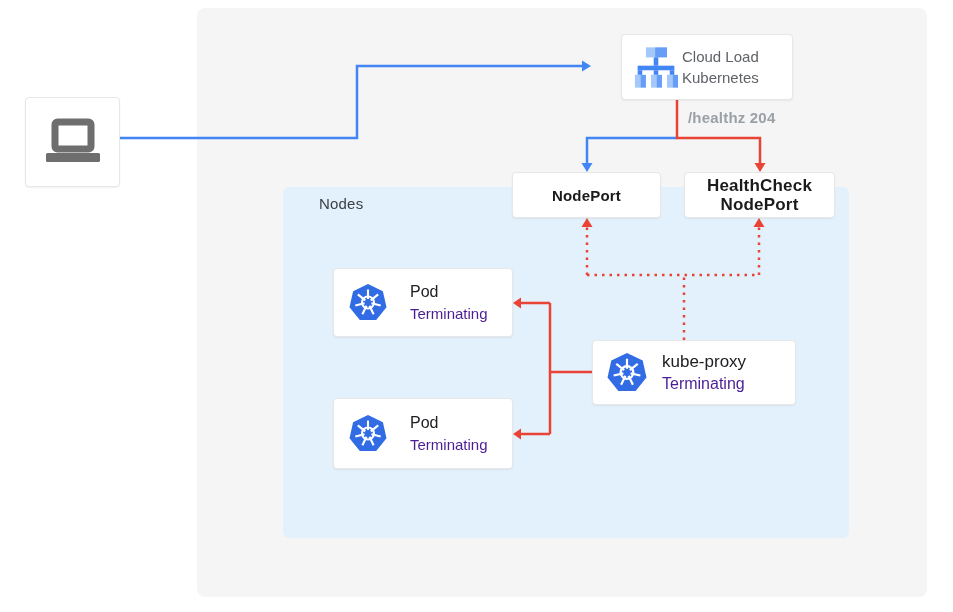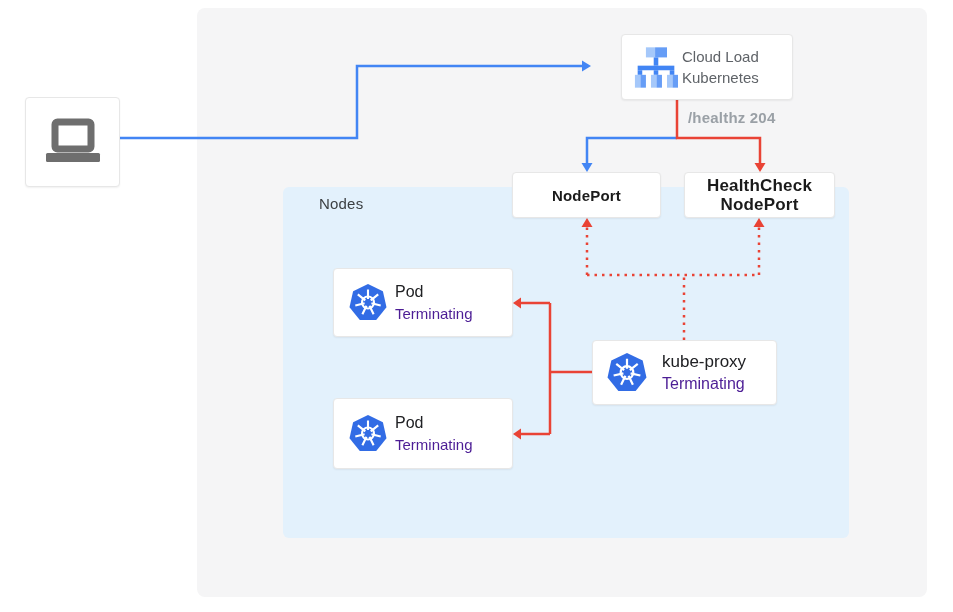--- a/index.html
+++ b/index.html
@@ -25,24 +25,24 @@
     box-shadow:0 1px 2px rgba(0,0,0,0.06);
     box-sizing:border-box; display:flex; align-items:center;
   }
   .laptop-card { left:25px; top:97px; width:95px; height:90px; justify-content:center; }
   .clb-card   { left:621px; top:34px; width:172px; height:66px; padding-left:12px; gap:4px; }
   .clb-text   { font-size:15px; line-height:21px; color:#5f6368; }
   .nodeport-card { left:512px; top:172px; width:149px; height:46px; justify-content:center; }
   .hcnp-card     { left:684px; top:172px; width:151px; height:46px; justify-content:center; }
   .port-label { font-size:15px; font-weight:700; color:#1b1b1b; text-align:center; line-height:19px; letter-spacing:.2px; }
   .hcnp-card .port-label { font-size:17px; }
-  .pod-card   { width:180px; padding-left:15px; gap:8px; }
+  .pod-card   { width:180px; padding-left:15px; gap:23px; }
   .pod1 { left:333px; top:268px; height:69px; }
   .pod2 { left:333px; top:398px; height:71px; }
-  .kp-card    { left:592px; top:340px; width:185px; height:65px; padding-left:14px; gap:15px; }
+  .kp-card    { left:592px; top:340px; width:204px; height:65px; padding-left:14px; gap:15px; }
   .title-text { font-size:16px; color:#202124; line-height:22px; }
   .sub-text   { font-size:15px; color:#4c1d95; line-height:21px; }
   .kp-card .title-text { font-size:17px; }
   .kp-card .sub-text   { font-size:16px; }
   .healthz-label {
     position:absolute; left:688px; top:109px;
     font-size:15px; font-weight:700; color:#9aa0a6; letter-spacing:.2px;
   }
   .connector-layer { position:absolute; left:0; top:0; z-index:2; pointer-events:none; }
   .card, .nodes-label, .healthz-label { z-index:3; }

